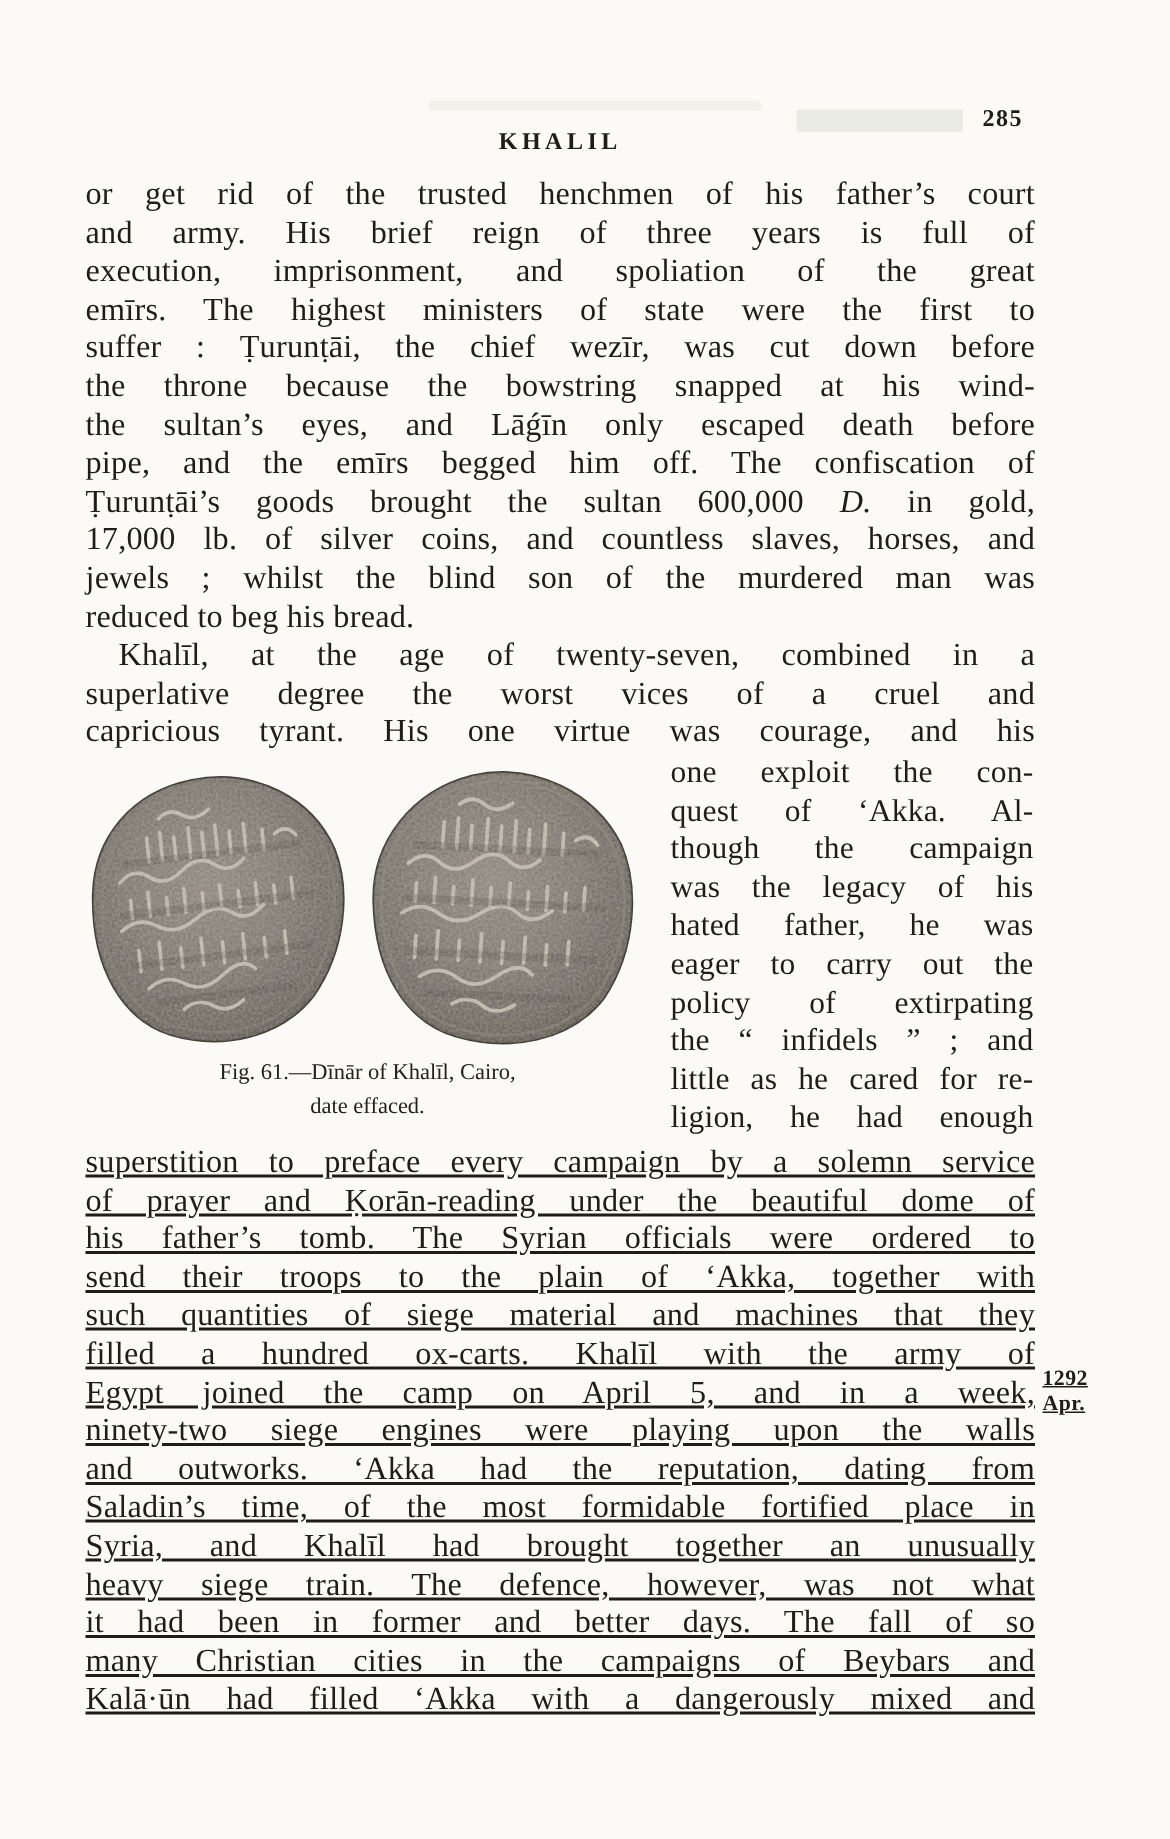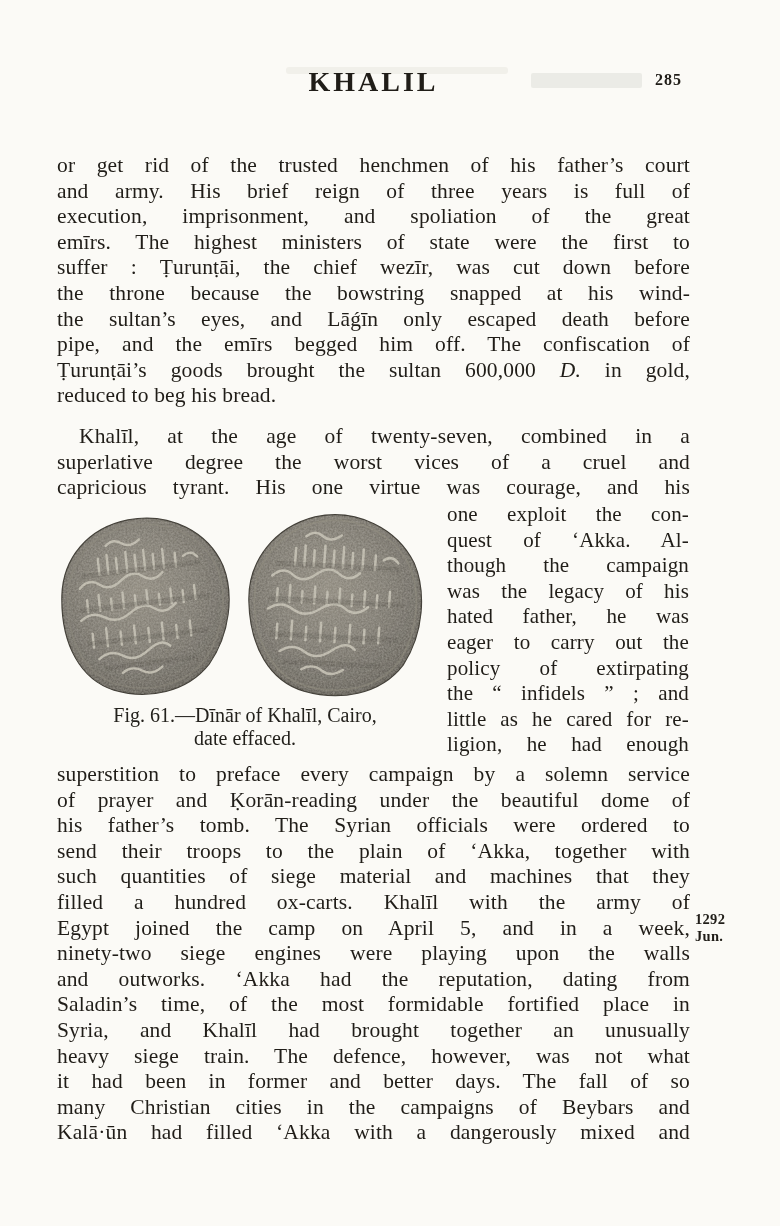--- a/index.html
+++ b/index.html
@@ -8,60 +8,60 @@
     width:780px;height:1226px;
     background:#fbfaf6;
     font-family:"Liberation Serif","DejaVu Serif",serif;
   }
   #page{
     position:relative;width:780px;height:1226px;
     background:#fbfaf6;color:#201d18;overflow:hidden;
   }
   
   .running-title{
-    position:absolute;left:57px;top:66px;width:633px;
-    text-align:center;font-size:28px;font-weight:700;letter-spacing:3px;
+    position:absolute;left:57px;top:86px;width:633px;
+    text-align:center;font-size:16px;font-weight:700;letter-spacing:3px;
   }
   .page-number{
     position:absolute;left:655px;top:71px;width:40px;
     font-size:16px;font-weight:700;letter-spacing:1px;
   }
   .smudge{position:absolute;pointer-events:none;}
   .smudge-a{left:286px;top:67px;width:222px;height:7px;background:#f1f0ea;border-radius:3px;}
   .smudge-b{left:531px;top:73px;width:111px;height:15px;background:#ebebe6;border-radius:2px;}
 
   
   .line{
     font-size:21.5px;line-height:25.6px;
     text-align:justify;text-align-last:justify;
     letter-spacing:0.15px;
   }
   .nojust{text-align-last:left;}
   .indent{text-indent:22px;}
-  #para1{position:absolute;left:57px;top:117px;width:633px;margin-top:36px;}
+  #para1{position:absolute;left:57px;top:117px;width:633px;}
   #para2{position:absolute;left:57px;top:424px;width:633px;}
   #narrow{position:absolute;left:447px;top:502px;width:242px;}
   #narrow .line{font-size:21px;}
-  #para3{position:absolute;left:57px;top:762px;width:633px;}
+  #para3{position:absolute;left:57px;top:762px;width:633px;text-decoration:underline;}
   .ital{font-style:italic;}
 
   
   #coins{position:absolute;left:56px;top:512px;}
   #caption{
     position:absolute;left:57px;top:704px;width:376px;
     text-align:center;color:#23211c;
   }
-  #caption .cap-line{font-size:20px;line-height:23px;text-align:center;text-align-last:center;}
+  #caption .cap-line{font-size:15px;line-height:23px;text-align:center;text-align-last:center;}
 
   
   #margin-note{
     position:absolute;left:695px;top:911px;width:70px;
     font-size:14.5px;line-height:16.5px;font-weight:700;letter-spacing:0.3px;
   }
-  #margin-note .note-line{font-size:14.5px;line-height:16.5px;text-align:left;text-align-last:left;}
+  #margin-note .note-line{font-size:14.5px;line-height:16.5px;text-align:left;text-align-last:left;text-decoration:underline;}
 </style>
 </head>
 <body>
 
 <div id="page">
 
   <div class="smudge smudge-a"></div>
   <div class="smudge smudge-b"></div>
   <div class="running-title">KHALIL</div>
   <div class="page-number">285</div>
@@ -71,20 +71,24 @@
         <div class="line">or get rid of the trusted henchmen of his father’s court</div>
         <div class="line">and army.  His brief reign of three years is full of</div>
         <div class="line">execution, imprisonment, and spoliation of the great</div>
         <div class="line">emīrs.  The highest ministers of state were the first to</div>
         <div class="line">suffer : Ṭurunṭāi, the chief wezīr, was cut down before</div>
         <div class="line">the throne because the bowstring snapped at his wind-</div>
         <div class="line">the sultan’s eyes, and Lāǵīn only escaped death before</div>
         <div class="line">pipe, and the emīrs begged him off.  The confiscation of</div>
       </div>
     <div class="line"><span>Ṭurunṭāi’s goods brought the sultan 600,000 </span><span class="ital">D.</span><span> in gold,</span></div>
+    <div>
+        <div class="line">17,000 lb. of silver coins, and countless slaves, horses, and</div>
+        <div class="line">jewels ; whilst the blind son of the murdered man was</div>
+      </div>
     <div class="line nojust">reduced to beg his bread.</div>
   </div>
 
   <div id="para2">
     <div class="line indent">Khalīl, at the age of twenty-seven, combined in a</div>
     <div>
         <div class="line">superlative degree the worst vices of a cruel and</div>
         <div class="line">capricious tyrant.  His one virtue was courage, and his</div>
       </div>
   </div>
@@ -186,17 +190,17 @@
         <div class="line">heavy siege train.  The defence, however, was not what</div>
         <div class="line">it had been in former and better days.  The fall of so</div>
         <div class="line">many Christian cities in the campaigns of Beybars and</div>
         <div class="line">Kalā·ūn had filled ‘Akka with a dangerously mixed and</div>
       </div>
   </div>
 
   <div id="margin-note">
     <div>
         <div class="note-line">1292</div>
-        <div class="note-line">Jun.</div>
+        <div class="note-line">Apr.</div>
       </div>
   </div>
 
 </div>
 
 </body></html>

